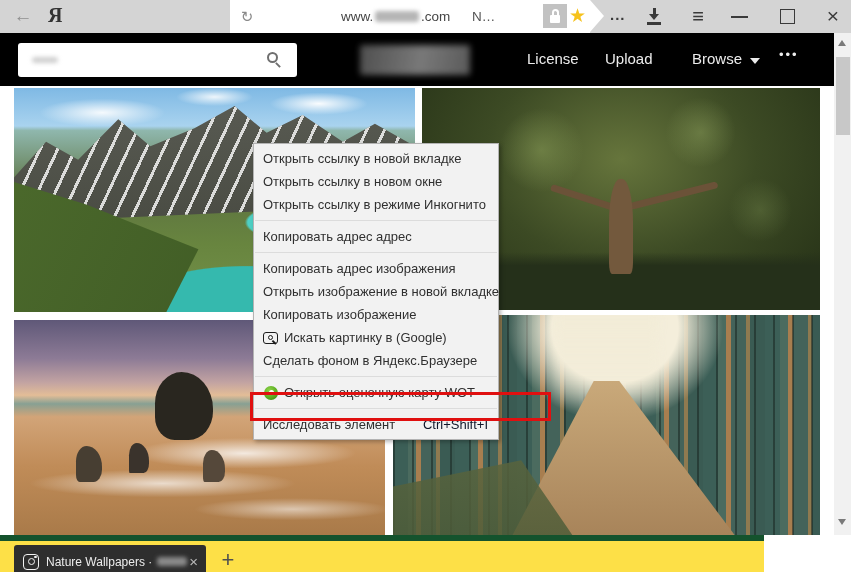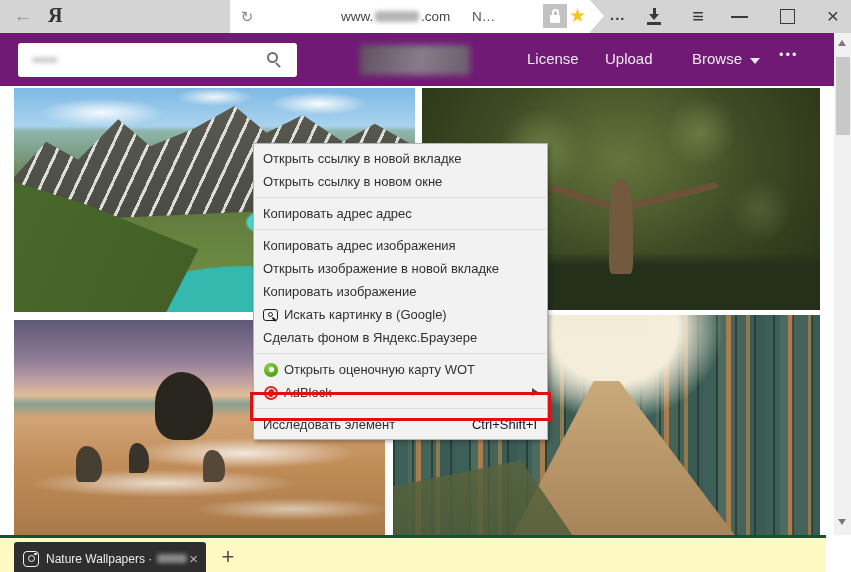--- a/index.html
+++ b/index.html
@@ -30,21 +30,21 @@
   .dl-head { position:absolute; left:3.5px; top:8px; width:0; height:0; border-left:5.5px solid transparent; border-right:5.5px solid transparent; border-top:6px solid #3a3a3a; }
   .dl-base { position:absolute; left:2px; top:16px; width:14px; height:2.5px; background:#3a3a3a; }
   .menu-btn { position:absolute; left:686px; top:2px; width:24px; height:28px; font-size:20px; color:#3a3a3a; text-align:center; line-height:28px; }
   .min-btn { position:absolute; left:729px; top:0; width:22px; height:33px; }
   .min-glyph { position:absolute; left:2px; top:16px; width:17px; height:2px; background:#3a3a3a; }
   .max-btn { position:absolute; left:777px; top:0; width:22px; height:33px; }
   .max-glyph { position:absolute; left:3px; top:9px; width:15px; height:15px; border:1.5px solid #3a3a3a; }
   .close-btn { position:absolute; left:820px; top:0; width:26px; height:33px; font-size:21px; color:#3a3a3a; text-align:center; line-height:31px; }
 
   
-  .site-header { position:absolute; left:0; top:33px; width:851px; height:53px; background:#701a75; z-index:20; }
+  .site-header { position:absolute; left:0; top:33px; width:851px; height:53px; background:#000000; z-index:20; }
   .search-box { position:absolute; left:18px; top:10px; width:279px; height:34px; background:#ffffff; border-radius:3px; }
   .search-blur { position:absolute; left:14px; top:14px; width:26px; height:6px; background:#cfcfcf; border-radius:3px; filter:blur(2px); }
   .mag-icon { position:absolute; right:14px; top:8px; width:18px; height:18px; }
   .mag-circle { position:absolute; left:2px; top:1px; width:11px; height:11px; border:2px solid #6f6f6f; border-radius:50%; }
   .mag-handle { position:absolute; left:11.5px; top:11px; width:2px; height:6px; background:#6f6f6f; transform:rotate(-45deg); }
   .logo-blur { position:absolute; left:360px; top:12px; width:110px; height:30px; border-radius:2px;
       background:linear-gradient(100deg,#5d5d5d,#8e8e8e 55%,#6a6a6a); filter:blur(3px); opacity:.85; }
   .nav-link { position:absolute; top:17px; color:#ececec; font-size:15px; }
   .nav-license { left:527px; } .nav-upload { left:605px; } .nav-browse { left:692px; }
   .browse-caret { position:absolute; left:750px; top:25px; width:0; height:0; border-left:5px solid transparent; border-right:5px solid transparent; border-top:6px solid #ececec; }
@@ -94,21 +94,21 @@
   .photo-road .roadway { position:absolute; inset:0; background:linear-gradient(to bottom,#c9a97a 30%,#a8845a); clip-path:polygon(47% 30%,53% 30%,80% 100%,28% 100%); }
   .photo-road .verge { position:absolute; inset:0; background:linear-gradient(to bottom,#6d7247,#4e5c38); clip-path:polygon(0 100%,0 78%,30% 66%,42% 100%); opacity:.85; }
 
   
   .scrollbar { position:absolute; left:834px; top:33px; width:17px; height:502px; background:#f1f1f1; z-index:30; }
   .sb-up { position:absolute; left:4px; top:7px; width:0; height:0; border-left:4.5px solid transparent; border-right:4.5px solid transparent; border-bottom:6px solid #7a7a7a; }
   .sb-thumb { position:absolute; left:1.5px; top:24px; width:14px; height:78px; background:#c8c8c8; }
   .sb-down { position:absolute; left:4px; bottom:10px; width:0; height:0; border-left:4.5px solid transparent; border-right:4.5px solid transparent; border-top:6px solid #7a7a7a; }
 
   
-  .ctx-menu { position:absolute; left:253px; top:143px; width:295px; background:#f2f2f2; border:1px solid #b3b3b3;
+  .ctx-menu { position:absolute; left:253px; top:143px; width:246px; background:#f2f2f2; border:1px solid #b3b3b3;
       box-shadow:2px 2px 4px rgba(0,0,0,.28); padding:3px 0; z-index:60; }
   .mi { position:relative; height:23px; line-height:23px; padding-left:9px; font-size:13px; color:#303030; white-space:nowrap; display:flex; align-items:center; }
   .mi .mi-label { line-height:23px; }
   .mi-sep { height:1px; background:#dcdcdc; margin:4px 1px; }
   .mi-shortcut { position:absolute; right:10px; color:#0f172a; }
   .mi-arrow { position:absolute; right:9px; top:7px; width:0; height:0; border-top:4.5px solid transparent; border-bottom:4.5px solid transparent; border-left:6px solid #4a4a4a; }
   .mi-icon { display:inline-block; width:16px; height:16px; margin-right:5px; position:relative; flex:0 0 16px; }
   
   .ic-imgsearch .cam { position:absolute; left:0; top:2px; width:15px; height:12px; border:1.6px solid #1c1c1c; border-radius:3px; }
   .ic-imgsearch .lens { position:absolute; left:4.5px; top:5px; width:5px; height:5px; border:1.6px solid #1c1c1c; border-radius:50%; }
@@ -116,21 +116,21 @@
   
   .ic-wot .ring { position:absolute; left:1px; top:1px; width:14px; height:14px; border-radius:50%; background:radial-gradient(circle at 38% 32%, #8ed44a, #57aa1d 60%, #2f7a10); }
   .ic-wot .hole { position:absolute; left:5.5px; top:5.5px; width:5px; height:5px; border-radius:50%; background:#ffffff; }
   
   .ic-adblock .ring { position:absolute; left:1px; top:1px; width:14px; height:14px; border-radius:50%; background:#ffffff; border:2.2px solid #d32a20; }
   .ic-adblock .blob { position:absolute; left:5px; top:4px; width:6px; height:8px; background:#d32a20; border-radius:45% 55% 50% 50%; transform:rotate(14deg); }
   
   .red-box { position:absolute; left:250px; top:392px; width:301px; height:29px; border:3px solid #e01010; z-index:70; pointer-events:none; }
 
   
-  .tab-bar { position:absolute; left:0; top:535px; width:826px; height:37px; background:#fef9c3; border-top:3px solid #14532d; z-index:50; }
+  .tab-bar { position:absolute; left:0; top:535px; width:764px; height:37px; background:#fde047; border-top:6px solid #14532d; z-index:50; }
   .tab { position:absolute; left:14px; top:4px; width:192px; height:33px; background:#2e2e2e; border-radius:3px 3px 0 0; display:flex; align-items:center; }
   .favicon { position:relative; width:16px; height:16px; margin:0 7px 0 9px; flex:0 0 16px; }
   .fav-frame { position:absolute; inset:0; border:1.8px solid #f2f2f2; border-radius:4px; }
   .fav-lens { position:absolute; left:4.5px; top:4.5px; width:7px; height:7px; border:1.7px solid #f2f2f2; border-radius:50%; }
   .fav-dot { position:absolute; right:2.5px; top:2.5px; width:2.2px; height:2.2px; background:#f2f2f2; border-radius:50%; }
   .tab-title { color:#ededed; font-size:12px; white-space:nowrap; }
   .tab-blur { width:30px; height:9px; background:#8a8a8a; border-radius:3px; margin-left:5px; filter:blur(2px); }
   .tab-close { margin-left:auto; margin-right:8px; color:#b8b8b8; font-size:15px; line-height:15px; }
   .new-tab { position:absolute; left:215px; top:6px; width:26px; height:26px; color:#4f4f4f; font-size:22px; text-align:center; line-height:25px; }
 </style>
@@ -210,20 +210,23 @@
     <div class="sb-down"></div>
   </div>
 
   <div class="ctx-menu">
     <div class="mi">
         <span class="mi-label">Открыть ссылку в новой вкладке</span>
       </div>
     <div class="mi">
         <span class="mi-label">Открыть ссылку в новом окне</span>
       </div>
+    <div class="mi">
+        <span class="mi-label">Открыть ссылку в режиме Инкогнито</span>
+      </div>
     <div class="mi-sep"></div>
     <div class="mi">
         <span class="mi-label">Копировать адрес адрес</span>
       </div>
     <div class="mi-sep"></div>
     <div class="mi">
         <span class="mi-label">Копировать адрес изображения</span>
       </div>
     <div class="mi">
         <span class="mi-label">Открыть изображение в новой вкладке</span>
@@ -242,28 +245,20 @@
     <div class="mi">
         <span class="mi-label">Сделать фоном в Яндекс.Браузере</span>
       </div>
     <div class="mi-sep"></div>
     <div class="mi">
       <span class="mi-icon ic-wot">
           <span class="ring"></span>
           <span class="hole"></span>
         </span>
       <span class="mi-label">Открыть оценочную карту WOT</span>
-    </div>
-    <div class="mi">
-      <span class="mi-icon ic-adblock">
-          <span class="ring"></span>
-          <span class="blob"></span>
-        </span>
-      <span class="mi-label">AdBlock</span>
-      <span class="mi-arrow"></span>
     </div>
     <div class="mi-sep"></div>
     <div class="mi">
       <span class="mi-label">Исследовать элемент</span>
       <span class="mi-shortcut">Ctrl+Shift+I</span>
     </div>
   </div>
 
   <div class="red-box"></div>
 

